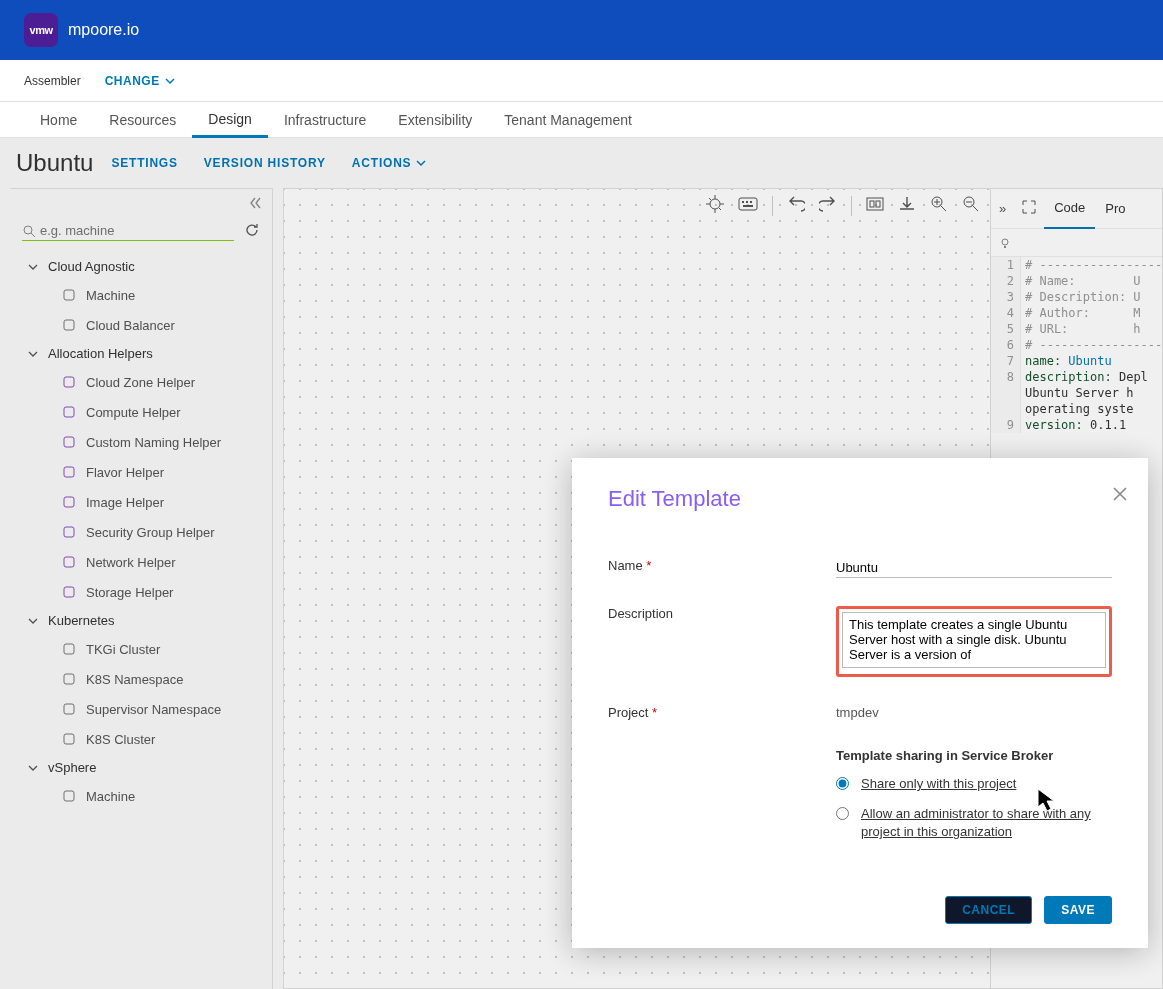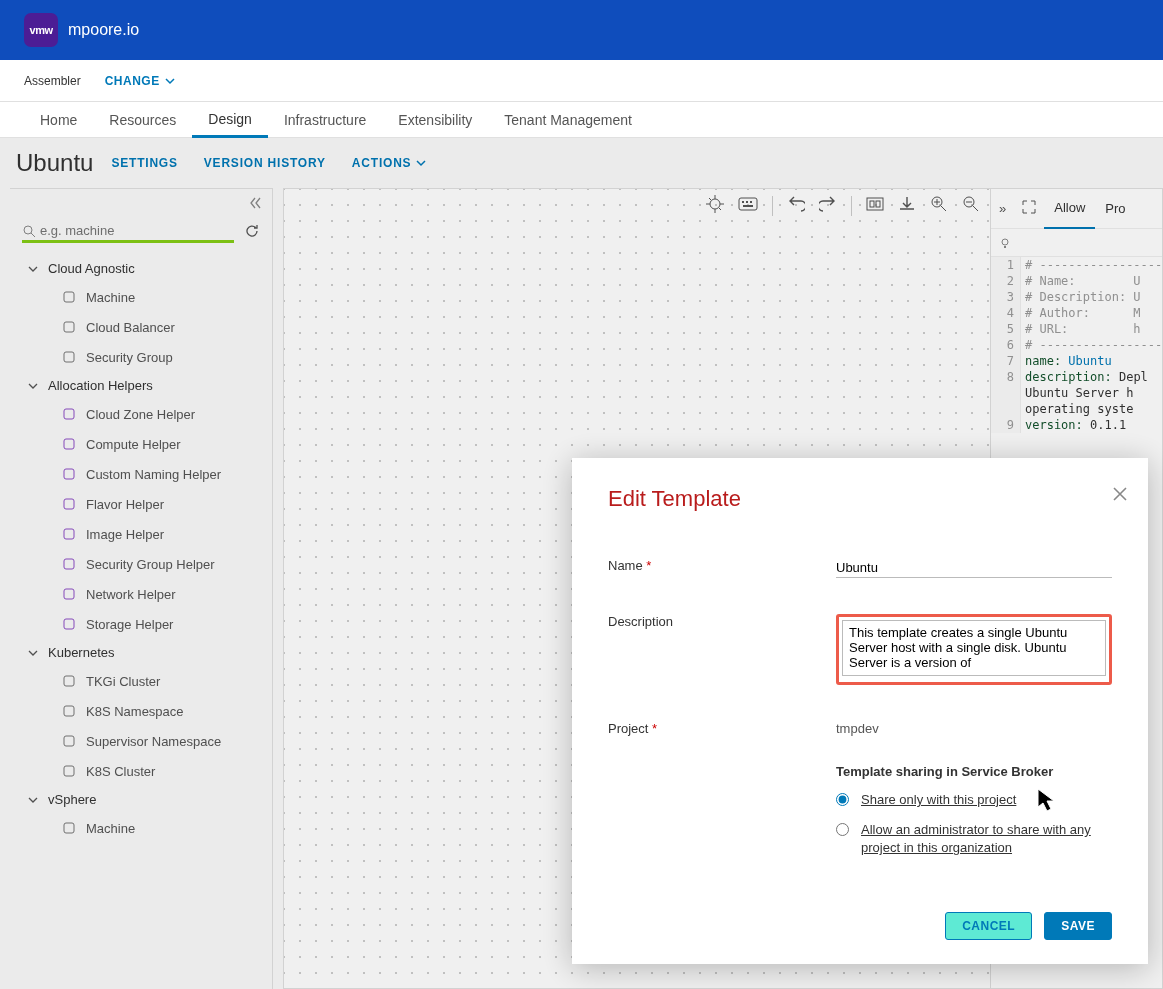--- a/index.html
+++ b/index.html
@@ -26,21 +26,21 @@
 .subtitle { font-size: 24px; font-weight: 500; color: #333; margin-right: 18px; }
 .subtab { font-size: 12px; font-weight: 600; color: #0079b8; letter-spacing: 0.8px; margin-right: 26px; cursor: pointer; display: flex; align-items: center; }
 
 
 .main { display: flex; height: calc(100% - 188px); background: #fafafa; }
 
 
 .sidebar { width: 263px; background: #fafafa; border-right: 1px solid #e0e0e0; border-top: 1px solid #e0e0e0; margin-left: 10px; display: flex; flex-direction: column; }
 .side-collapse { height: 28px; display: flex; justify-content: flex-end; padding-right: 10px; align-items: center; }
 .search-row { display: flex; align-items: center; padding: 4px 12px; }
-.search-wrap { flex: 1; border-bottom: 3px solid #84cc16; display: flex; align-items: center; padding: 2px 0; }
+.search-wrap { flex: 1; border-bottom: 1px solid #84cc16; display: flex; align-items: center; padding: 2px 0; }
 .search-wrap input { border: none; background: transparent; outline: none; font-size: 13px; flex: 1; margin-left: 4px; }
 .refresh-btn { margin-left: 10px; cursor: pointer; color: #555; }
 
 .side-body { flex: 1; overflow-y: auto; padding-top: 8px; position: relative; }
 .side-body::-webkit-scrollbar { width: 8px; }
 .side-body::-webkit-scrollbar-thumb { background: #bbb; }
 .group-head { display: flex; align-items: center; padding: 6px 18px; font-size: 13px; color: #333; cursor: pointer; }
 .group-head svg { margin-right: 10px; }
 .side-item { display: flex; align-items: center; padding: 6px 18px 6px 50px; font-size: 13px; color: #555; cursor: pointer; }
 .side-item .ico { width: 18px; height: 18px; margin-right: 8px; display: flex; align-items: center; justify-content: center; color: #777; }
@@ -71,38 +71,38 @@
 .cc { color:#999; }
 .ck { color:#14532d; }
 .cv { color:#0079b8; }
 .code-text { white-space: pre; }
 
 
 .dim { position: fixed; top: 138px; left: 0; right: 0; bottom: 0; background: rgba(0,0,0,0.06); pointer-events:none; }
 
 
 .modal { position: fixed; left: 572px; top: 458px; width: 576px; background: #fff; box-shadow: 0 4px 30px rgba(0,0,0,0.25); padding: 28px 36px 24px; z-index: 100; }
-.modal-title { font-size: 22px; font-weight: 400; color: #b91c1c; }
+.modal-title { font-size: 22px; font-weight: 400; color: #8b5cf6; }
 .modal-close { position: absolute; top: 28px; right: 20px; cursor: pointer; color: #888; font-size: 18px; }
 .form-row { display: flex; margin-top: 46px; align-items: flex-start; }
-.form-row.tight { margin-top: 36px; }
+.form-row.tight { margin-top: 28px; }
 .form-label { width: 228px; font-size: 13px; color: #333; }
 .req { color: #c00; }
 .form-control { flex: 1; }
 .t-input { width: 100%; border: none; border-bottom: 1px solid #bbb; font-size: 13px; padding: 2px 0; outline: none; }
 .t-area-wrap { border: 3.5px solid #ed5b4a; border-radius: 3px; padding: 3px; }
 .t-area { width: 100%; height: 56px; border: 1px solid #bbb; font-size: 13px; padding: 4px 6px; resize: none; font-family: inherit; outline: none; overflow-y: scroll; }
 .static-val { font-size: 13px; color: #555; }
 .section-label { font-size: 13px; color: #333; margin-top: 28px; margin-left: 228px; font-weight: 600; }
 .radio-row { display: flex; align-items: flex-start; margin-top: 12px; margin-left: 228px; text-decoration: underline; }
 .radio-row input { margin-top: 2px; margin-right: 12px; accent-color: #0079b8; }
 .radio-row label { font-size: 13px; color: #333; max-width: 250px; line-height: 1.4; }
 .modal-footer { display: flex; justify-content: flex-end; margin-top: 54px; gap: 12px; }
 .btn { padding: 6px 16px; font-size: 12px; font-weight: 600; letter-spacing: 0.5px; border-radius: 3px; cursor: pointer; }
-.btn-outline { background: #5eead4; border: 1px solid #0079b8; color: #0079b8; }
+.btn-outline { background: #0f172a; border: 1px solid #0079b8; color: #0079b8; }
 .btn-solid { background: #0079b8; border: 1px solid #0079b8; color: #fff; }
 
 
 .cursor { position: fixed; left: 1037px; top: 788px; z-index: 200; pointer-events:none; }
 </style>
 </head>
 <body>
 
 <div class="banner">
   <div class="logo-box">vmw</div>
@@ -178,28 +178,20 @@
           <span>Machine</span>
         </div>
         <div class="side-item">
           <span class="ico">
             <svg width="14" height="14" viewBox="0 0 14 14">
               <rect x="2" y="2" width="10" height="10" rx="2" stroke="currentColor" fill="none"></rect>
             </svg>
           </span>
           <span>Cloud Balancer</span>
         </div>
-        <div class="side-item">
-          <span class="ico">
-            <svg width="14" height="14" viewBox="0 0 14 14">
-              <rect x="2" y="2" width="10" height="10" rx="2" stroke="currentColor" fill="none"></rect>
-            </svg>
-          </span>
-          <span>Security Group</span>
-        </div>
         <div class="group-head">
           <svg width="10" height="10" viewBox="0 0 10 10">
             <path d="M1 3 L5 7 L9 3" stroke="#555" fill="none" stroke-width="1.3"></path>
           </svg>
           <span>Allocation Helpers</span>
         </div>
         <div class="side-item purple">
           <span class="ico">
             <svg width="14" height="14" viewBox="0 0 14 14">
               <rect x="2" y="2" width="10" height="10" rx="2" stroke="currentColor" fill="none"></rect>
@@ -368,21 +360,21 @@
         <div style="text-align:center"><span class="pill">2 constraints</span></div>
       </div>
     </div>
 
     <div class="codepane">
       <div class="code-tab-row">
         <span class="spacer-ico">»</span>
         <span class="spacer-ico"><svg width="14" height="14" viewBox="0 0 14 14">
               <path d="M1 5V1h4M13 9v4H9M9 1l4 0 0 4M5 13H1V9" stroke="#555" fill="none"></path>
             </svg></span>
-        <div class="code-tab active">Allow</div>
+        <div class="code-tab active">Code</div>
         <div class="code-tab">Pro</div>
       </div>
       <div class="hint-row">
         <svg width="12" height="12" viewBox="0 0 12 12">
             <circle cx="6" cy="5" r="3" stroke="#888" fill="none"></circle>
             <path d="M5 9h2v2H5z" fill="#888"></path>
           </svg>
       </div>
       <div class="code-body" id="code-body">
           <div class="code-line">

